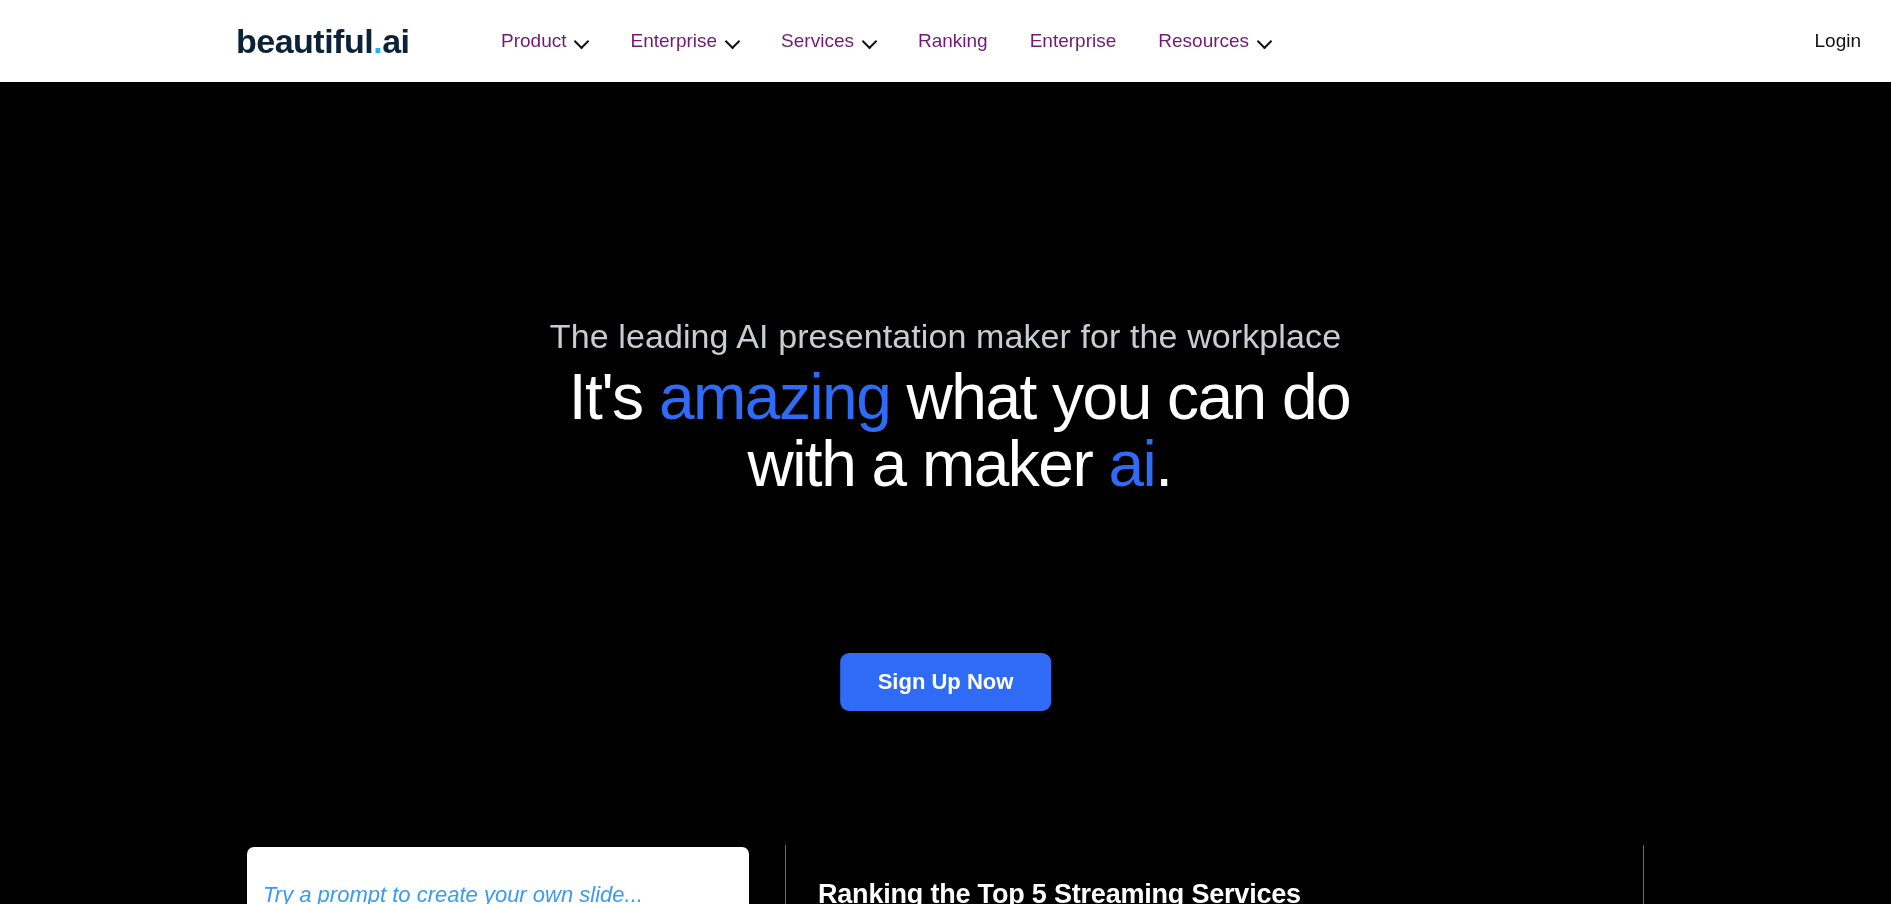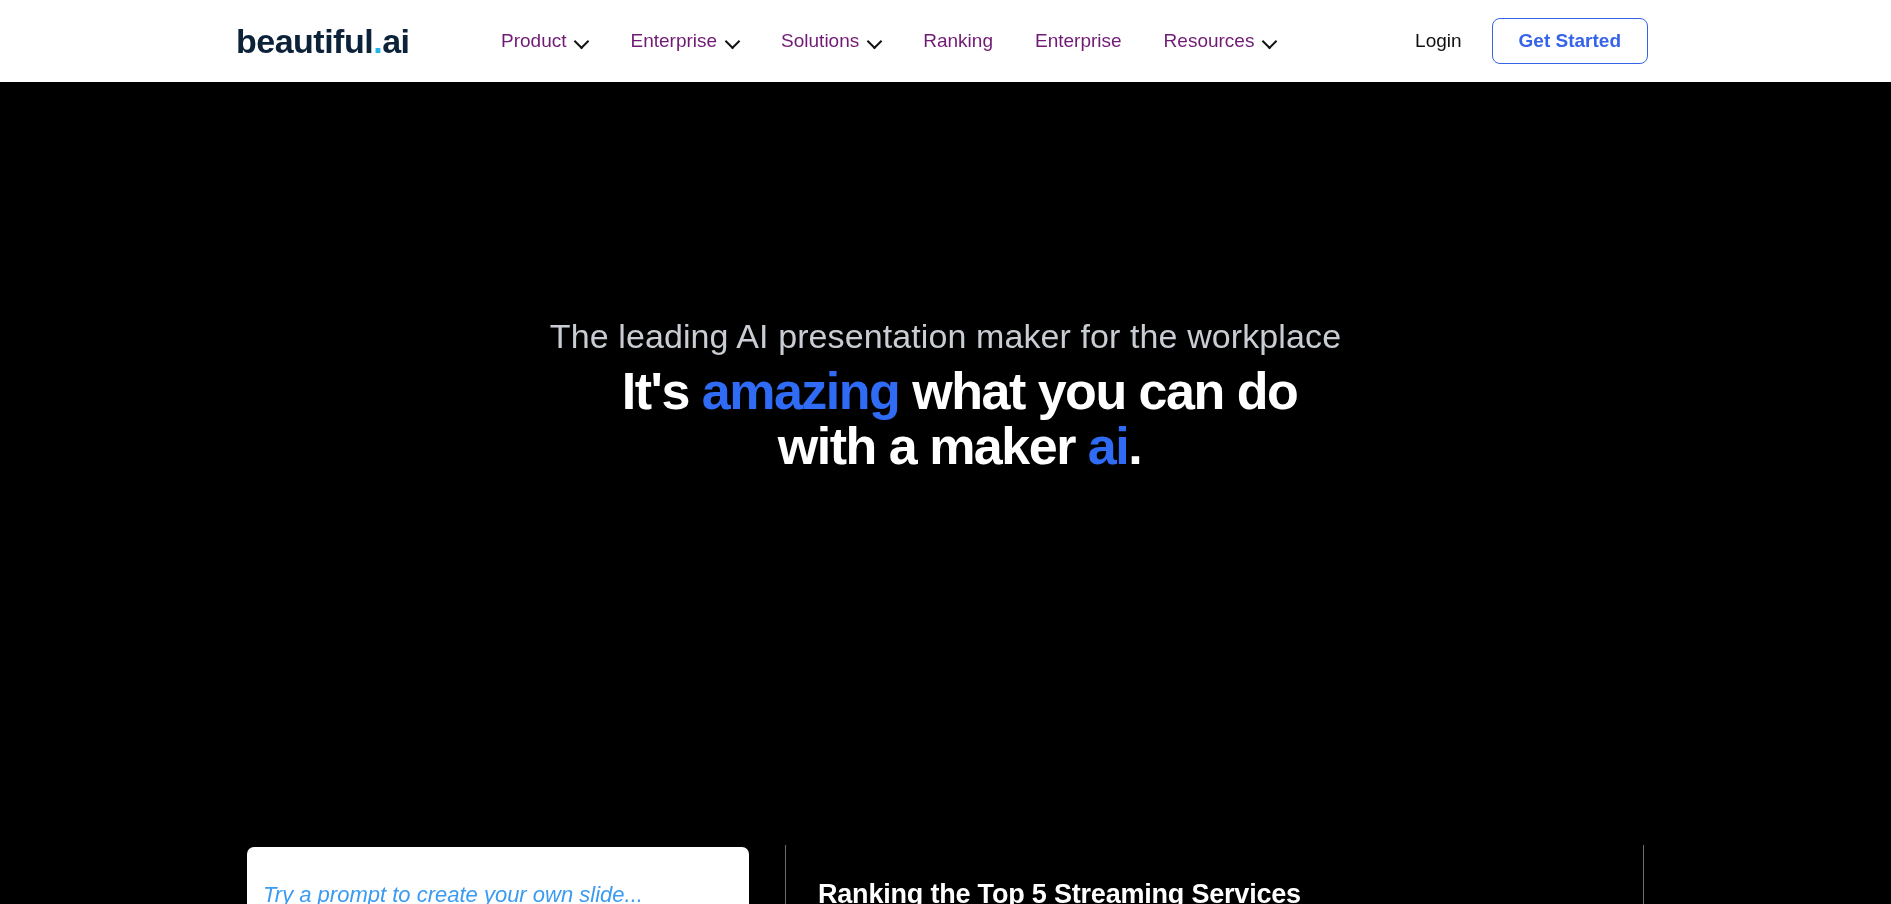--- a/index.html
+++ b/index.html
@@ -141,23 +141,23 @@
     color: #c9cdd3;
     letter-spacing: 0.1px;
   }
 
   .headline {
     position: absolute;
     top: 282px;
     left: 0;
     width: 100%;
     text-align: center;
-    font-size: 52px;
+    font-size: 64px;
     line-height: 1.05;
-    font-weight: 700;
+    font-weight: 400;
     color: #ffffff;
     letter-spacing: -1.5px;
     padding-left: 28px;
   }
   .headline .hl-accent { color: #2f6bf5; }
   .headline .hl-line { display: block; }
 
   .signup-btn {
     position: absolute;
     top: 571px;
@@ -261,55 +261,55 @@
       <span>Product</span>
       <span class="chev"></span>
     </div>
 
     <div class="nav-item">
       <span>Enterprise</span>
       <span class="chev"></span>
     </div>
 
     <div class="nav-item">
-      <span>Solutions</span>
+      <span>Services</span>
       <span class="chev"></span>
     </div>
 
     <div class="nav-item">
       <span>Ranking</span>
     </div>
 
     <div class="nav-item">
       <span>Enterprise</span>
     </div>
 
     <div class="nav-item">
       <span>Resources</span>
       <span class="chev"></span>
     </div>
 
   </nav>
 
   <div class="header-right">
     <span class="login-link">Login</span>
-    <button class="get-started-btn">Get Started</button>
   </div>
 
 </header>
 
 <section class="hero">
 
   <div class="eyebrow">The leading AI presentation maker for the workplace</div>
 
   <h1 class="headline">
     <span class="hl-line"><span>It's </span><span class="hl-accent">amazing</span><span> what you can do</span></span>
     <span class="hl-line"><span>with a maker </span><span class="hl-accent">ai</span><span>.</span></span>
   </h1>
 
+  <button class="signup-btn">Sign Up Now</button>
 
   <div class="prompt-col">
     <input class="prompt-box" type="text" placeholder="Try a prompt to create your own slide..." style="">
 
   </div>
 
   <div class="divider-left"></div>
   <div class="divider-right"></div>
 
   <div class="slide-panel">

